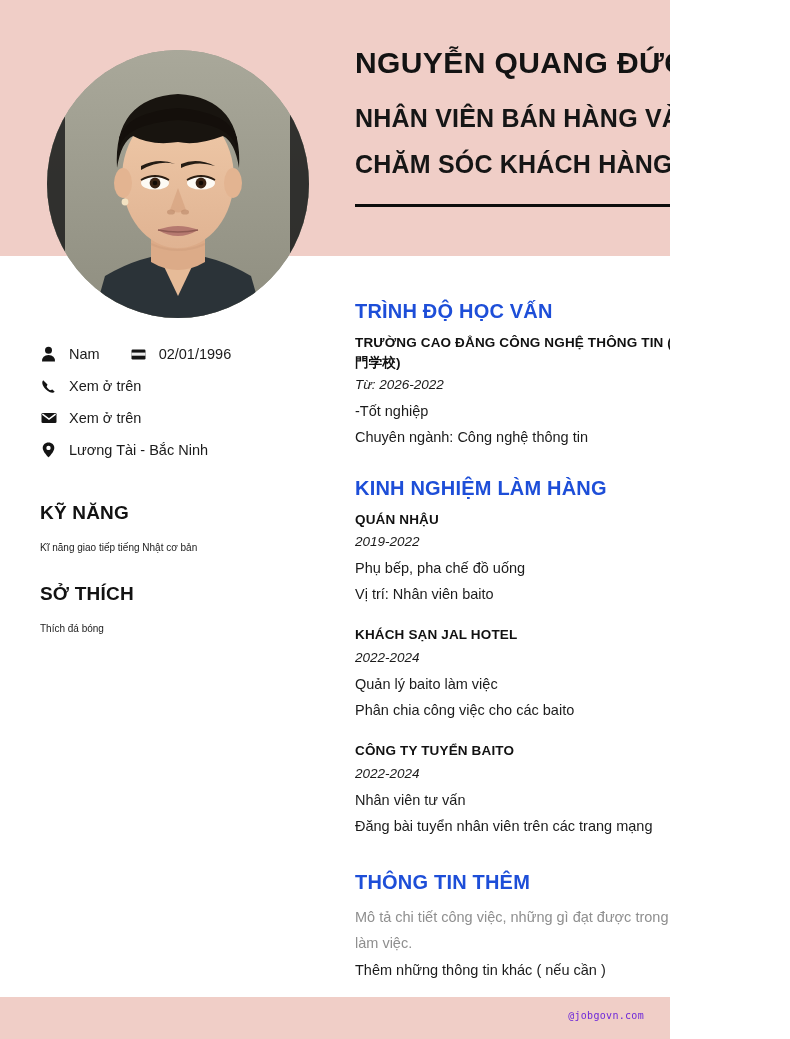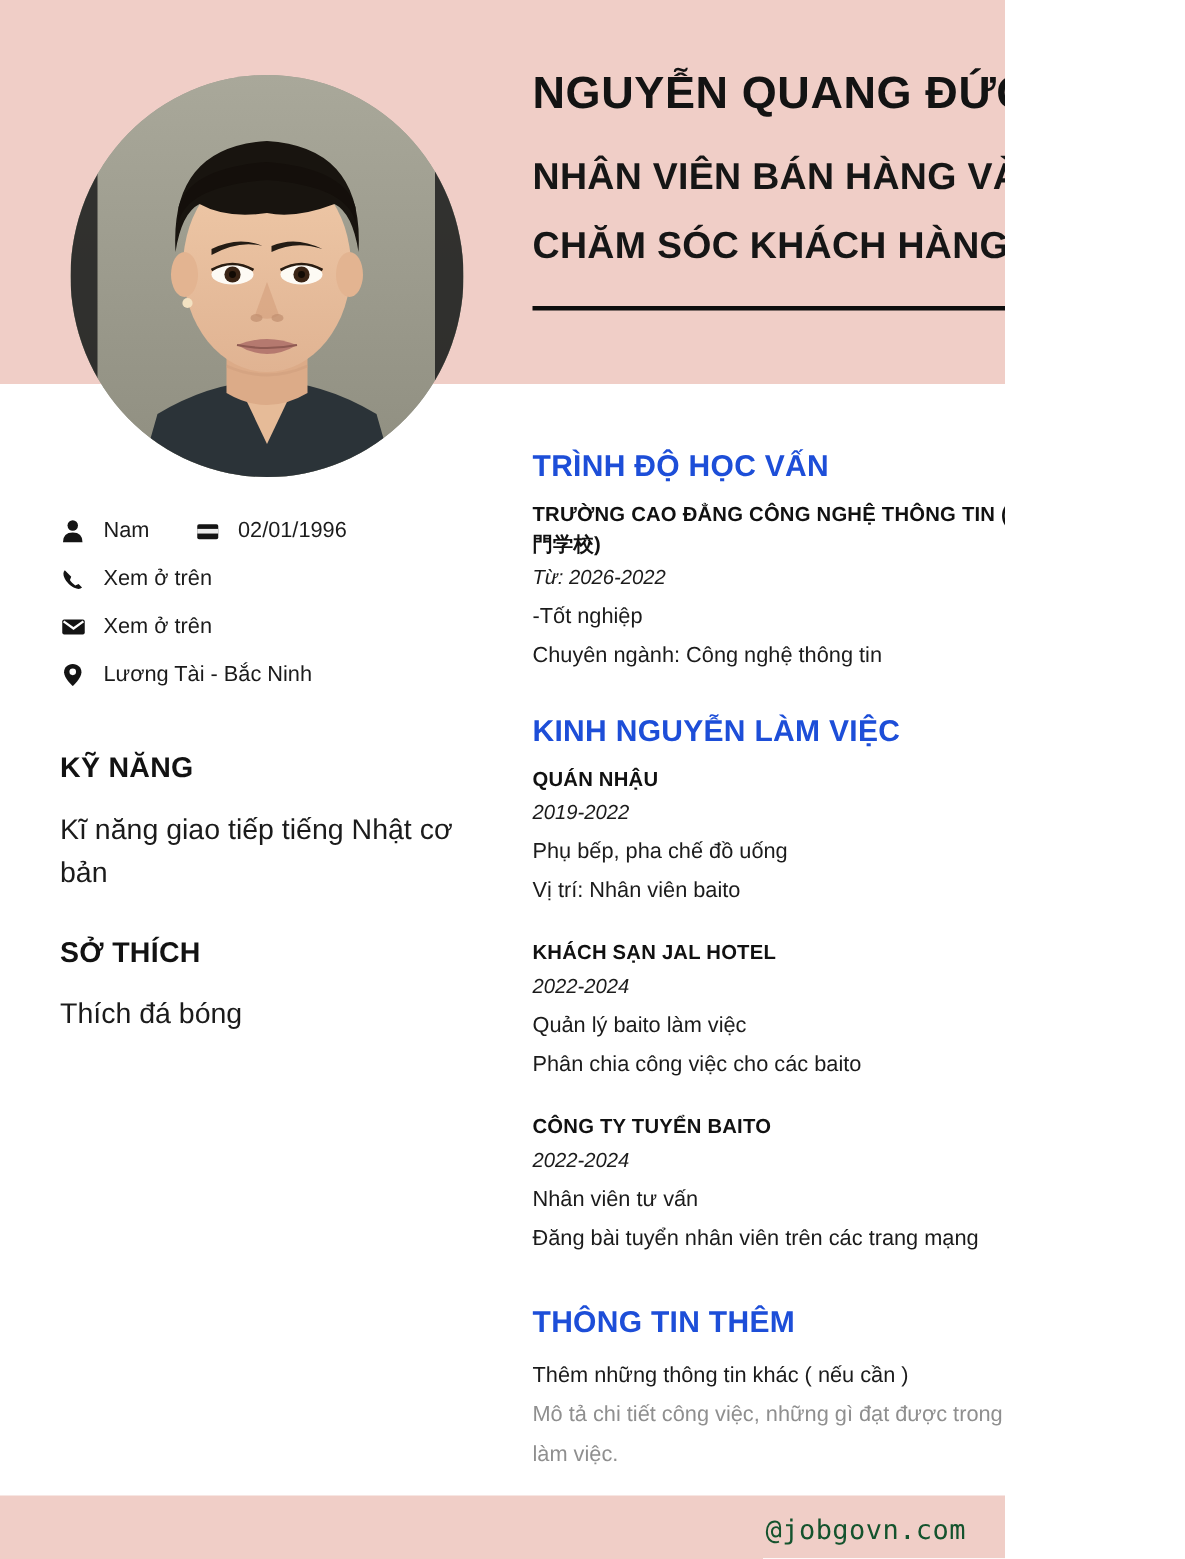--- a/index.html
+++ b/index.html
@@ -123,21 +123,21 @@
 
   
   .h-left {
     font-size: 19px;
     font-weight: bold;
     letter-spacing: 0.2px;
     margin: 0;
     color: #121212;
   }
   .left-body {
-    font-size: 19px;
+    font-size: 10px;
     line-height: 1.5;
     margin: 0;
     color: #1b1b1b;
   }
   .block-skills { margin-top: 36px; }
   .block-skills .left-body { margin-top: 16px; }
   .block-hobby { margin-top: 28px; }
   .block-hobby .left-body { margin-top: 16px; }
 
   
@@ -177,23 +177,23 @@
   .exp-entry { margin-top: 18px; }
   .exp-entry:first-of-type { margin-top: 2px; }
   .extra-body { margin-top: 10px; }
   .extra-body .entry-line { line-height: 1.8; }
 
   
   .watermark {
     position: absolute;
     right: 26px; top: 1010px;
     font-family: "DejaVu Sans Mono", "Liberation Mono", monospace;
-    font-size: 18px;
+    font-size: 10px;
     letter-spacing: 0.3px;
-    color: #14532d;
+    color: #6d28d9;
   }
 </style>
 </head>
 <body>
 
 <div class="page">
 
   <div class="band-top"></div>
   <div class="band-bottom"></div>
 
@@ -340,21 +340,21 @@
 
     <section class="sect-edu">
       <h3 class="h-right">TRÌNH ĐỘ HỌC VẤN</h3>
       <p class="entry-title">TRƯỜNG CAO ĐẲNG CÔNG NGHỆ THÔNG TIN ( 中央情報専門学校)</p>
       <p class="entry-date">Từ: 2026-2022</p>
       <p class="entry-line">-Tốt nghiệp</p>
       <p class="entry-line">Chuyên ngành: Công nghệ thông tin</p>
     </section>
 
     <section class="sect-exp">
-      <h3 class="h-right">KINH NGUYỄN LÀM VIỆC</h3>
+      <h3 class="h-right">KINH NGHIỆM LÀM HÀNG</h3>
 
       <div class="exp-entry">
         <p class="entry-title">QUÁN NHẬU</p>
         <p class="entry-date">2019-2022</p>
         <p class="entry-line">Phụ bếp, pha chế đồ uống</p>
         <p class="entry-line">Vị trí: Nhân viên baito</p>
       </div>
 
       <div class="exp-entry">
         <p class="entry-title">KHÁCH SẠN JAL HOTEL</p>
@@ -367,22 +367,22 @@
         <p class="entry-title">CÔNG TY TUYỂN BAITO</p>
         <p class="entry-date">2022-2024</p>
         <p class="entry-line">Nhân viên tư vấn</p>
         <p class="entry-line">Đăng bài tuyển nhân viên trên các trang mạng</p>
       </div>
     </section>
 
     <section class="sect-extra">
       <h3 class="h-right">THÔNG TIN THÊM</h3>
       <div class="extra-body">
+        <p class="entry-line muted"> Mô tả chi tiết công việc, những gì đạt được trong quá trình làm việc.</p>
         <p class="entry-line">Thêm những thông tin khác ( nếu cần )</p>
-        <p class="entry-line muted"> Mô tả chi tiết công việc, những gì đạt được trong quá trình làm việc.</p>
       </div>
     </section>
 
   </div>
 
   <div class="watermark">@jobgovn.com</div>
 
 </div>
 
 </body></html>

